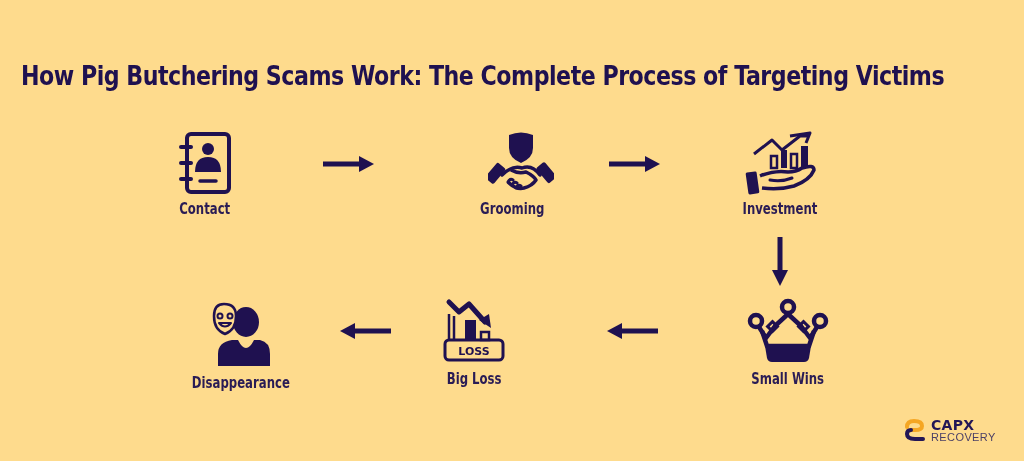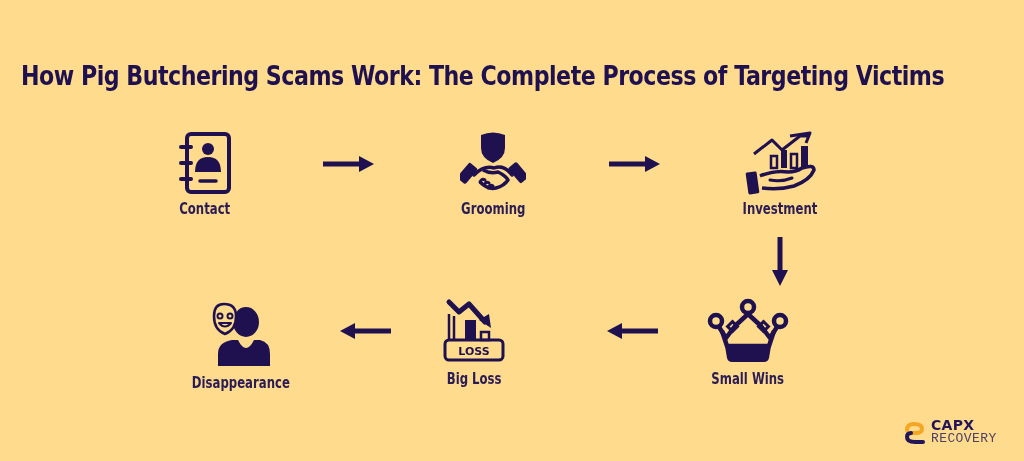--- a/index.html
+++ b/index.html
@@ -27,30 +27,30 @@
     .step .label {
       font-family: "DejaVu Sans", sans-serif;
       font-weight: bold; font-size: 15px;
       transform: scaleX(0.78);
       white-space: nowrap; color: #2a1c55;
       margin-top: 4px;
     }
     .arrow { position: absolute; }
     .logo {
       position: absolute; left: 903px; top: 418px;
-      display: flex; align-items: flex-end; gap: 4px;
+      display: flex; align-items: flex-start; gap: 4px;
     }
     .logo .text { display: flex; flex-direction: column; line-height: 1; }
     .logo .brand {
       font-family: "DejaVu Sans", sans-serif; font-weight: bold;
       font-size: 14px; color: #231656; letter-spacing: 0.3px;
     }
     .logo .sub {
-      font-family: Liberation Mono, monospace;
-      font-size: 13px; color: #4a3f66; letter-spacing: 0.4px;
+      font-family: Liberation Sans, sans-serif;
+      font-size: 11px; color: #4a3f66; letter-spacing: 0.4px;
     }
   </style>
 </head>
 <body>
 
 <h1 class="title">How Pig Butchering Scams Work: The Complete Process of Targeting Victims</h1>
 
 <div class="step" style="left:125px; top:130px;">
   <svg width="60" height="66" viewBox="0 0 60 66">
     <rect x="12" y="4" width="42" height="58" rx="4" fill="none" stroke="#1f1150" stroke-width="4"></rect>
@@ -64,21 +64,21 @@
   <span class="label">Contact</span>
 </div>
 
 <div class="arrow" style="left:323px; top:155px;">
   <svg width="52" height="18" viewBox="0 0 52 18">
     <rect x="0" y="6.5" width="38" height="5" fill="#1f1150"></rect>
     <polygon points="36,1 51,9 36,17" fill="#1f1150"></polygon>
   </svg>
 </div>
 
-<div class="step" style="left:413px; top:130px;">
+<div class="step" style="left:394px; top:130px;align-items:flex-end;">
   <svg width="66" height="66" viewBox="0 0 66 66">
     <path d="M21 5 Q33 0 45 5 L45 18 Q45 28 33 33 Q21 28 21 18 Z" fill="#1f1150"></path>
     <rect x="2" y="33" width="11" height="20" rx="2" transform="rotate(40 7 43)" fill="#1f1150"></rect>
     <rect x="53" y="33" width="11" height="20" rx="2" transform="rotate(-40 58 43)" fill="#1f1150"></rect>
     <path d="M14 45 Q24 35 34 38 Q44 34 52 45" fill="none" stroke="#1f1150" stroke-width="3.5" stroke-linecap="round"></path>
     <path d="M23 40 Q30 44 38 42 Q46 46 48 50 Q44 56 36 58 Q28 60 20 52" fill="none" stroke="#1f1150" stroke-width="3.5" stroke-linejoin="round"></path>
     <path d="M20 52 Q22 48 25 50 M24 55 Q26 51 29 53 M28 58 Q30 54 33 56" fill="none" stroke="#1f1150" stroke-width="3" stroke-linecap="round"></path>
   </svg>
   <span class="label">Grooming</span>
 </div>
@@ -105,21 +105,21 @@
   <span class="label">Investment</span>
 </div>
 
 <div class="arrow" style="left:771px; top:237px;">
   <svg width="18" height="50" viewBox="0 0 18 50">
     <rect x="6.5" y="0" width="5" height="36" fill="#1f1150"></rect>
     <polygon points="1,33 17,33 9,49" fill="#1f1150"></polygon>
   </svg>
 </div>
 
-<div class="step" style="left:668px; top:298px;">
+<div class="step" style="left:708px; top:298px;">
   <svg width="86" height="68" viewBox="0 0 86 68">
     <circle cx="43" cy="9" r="6" fill="none" stroke="#1f1150" stroke-width="4.5"></circle>
     <circle cx="11" cy="23" r="6" fill="none" stroke="#1f1150" stroke-width="4.5"></circle>
     <circle cx="75" cy="23" r="6" fill="none" stroke="#1f1150" stroke-width="4.5"></circle>
     <path d="M14 29 L21 40 L30 28 L43 16 L56 28 L65 40 L72 29" fill="none" stroke="#1f1150" stroke-width="4.5" stroke-linejoin="round"></path>
     <rect x="24" y="25" width="7" height="7" transform="rotate(45 27.5 28.5)" fill="none" stroke="#1f1150" stroke-width="3"></rect>
     <rect x="55" y="25" width="7" height="7" transform="rotate(45 58.5 28.5)" fill="none" stroke="#1f1150" stroke-width="3"></rect>
     <path d="M17 33 L22 48 L64 48 L69 33" fill="none" stroke="#1f1150" stroke-width="4.5" stroke-linejoin="round"></path>
     <path d="M20 48 L66 48 L64 60 Q63 64 59 64 L27 64 Q23 64 22 60 Z" fill="#1f1150"></path>
   </svg>

